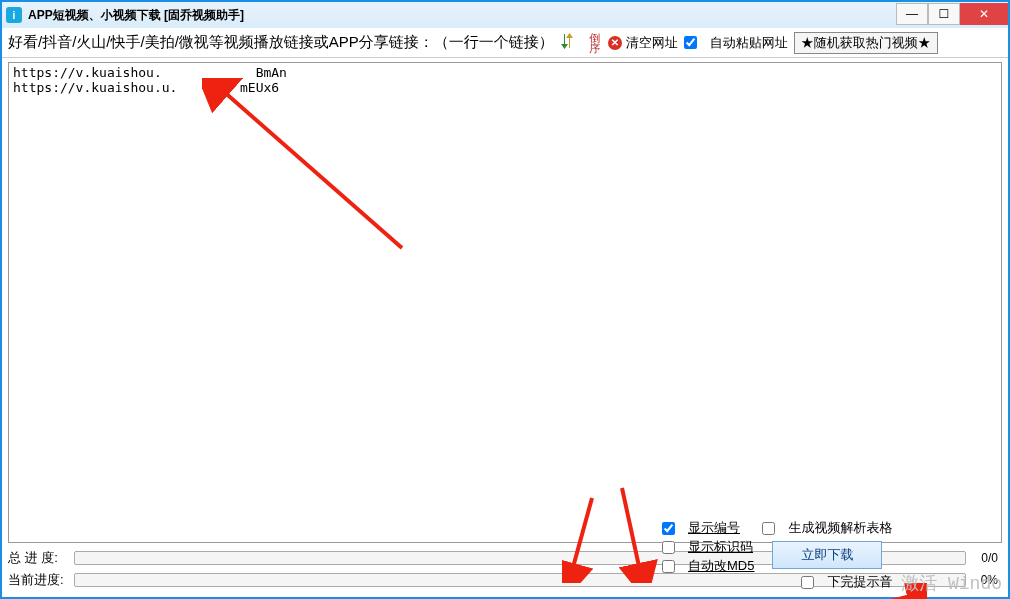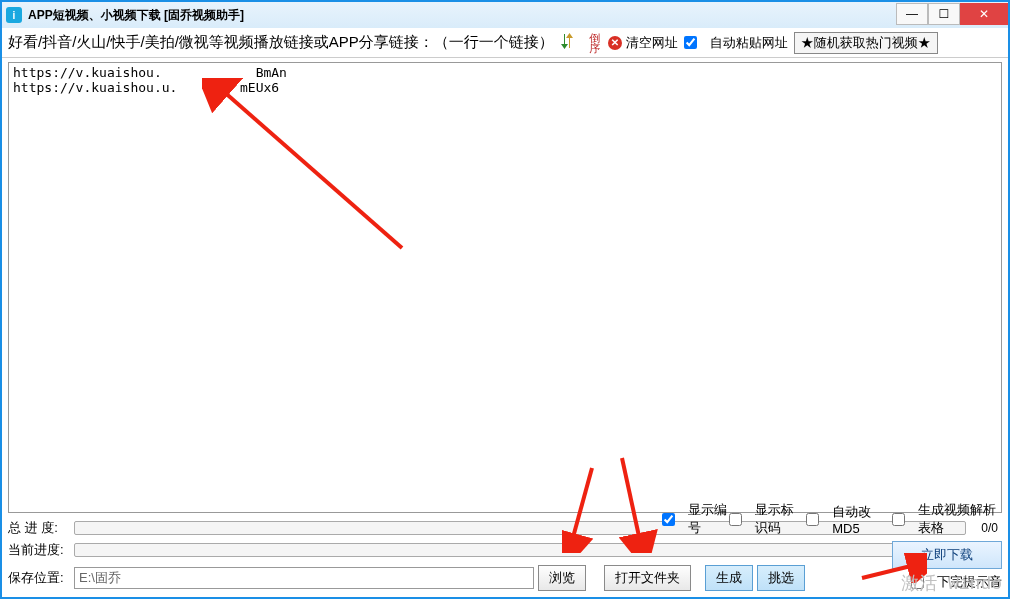--- a/index.html
+++ b/index.html
@@ -105,35 +105,25 @@
         <div class="progrow">
           <div class="plabel">总 进 度:</div>
           <div class="bar progressblock"></div>
           <div class="pct">0/0</div>
         </div>
         <div class="progrow">
           <div class="plabel">当前进度:</div>
           <div class="bar progressblock"></div>
           <div class="pct">0%</div>
         </div>
-        <div class="saverow">
-          <div class="slabel">保存位置:</div>
-          <input type="text" style="width: 460px; flex: 0 0 auto;" value="E:\固乔">
-          <button class="btn">浏览</button>
-          <div style="width:10px;"></div>
-          <button class="btn">打开文件夹</button>
-          <div style="width:6px;"></div>
-          <button class="btn blue">生成</button>
-          <button class="btn blue">挑选</button>
-        </div>
       </div>
 
       <div class="rightbottom" style="position:absolute;right:0;bottom:0;width:340px;">
         <div style="display:flex;gap:8px;align-items:flex-start;">
-          <div style="display:flex;flex-direction:row;gap:1px;font-size:13px;">
+          <div style="display:flex;flex-direction:column;gap:1px;font-size:13px;text-decoration:underline;">
             <label class="chk">
                 <input type="checkbox" checked="" style="">
                 <span>显示编号</span>
               </label>
             <label class="chk">
                 <input type="checkbox" style="">
                 <span>显示标识码</span>
               </label>
             <label class="chk">
                 <input type="checkbox" style="">

